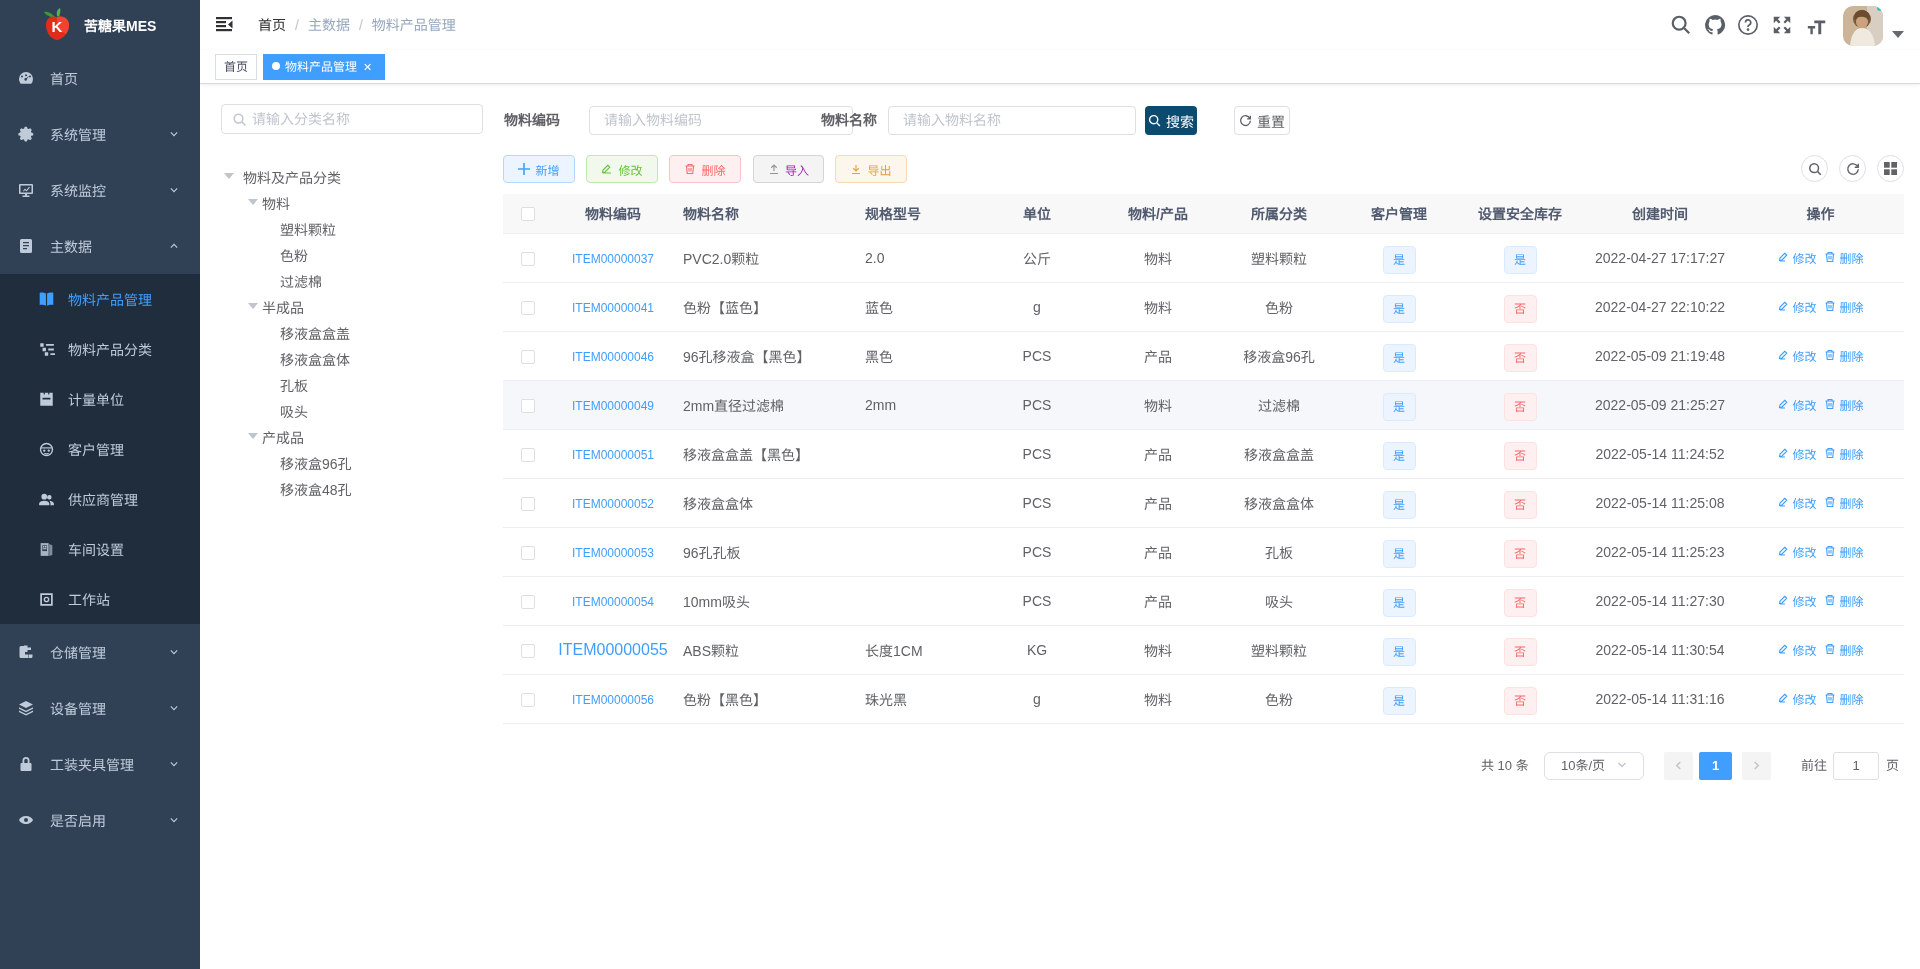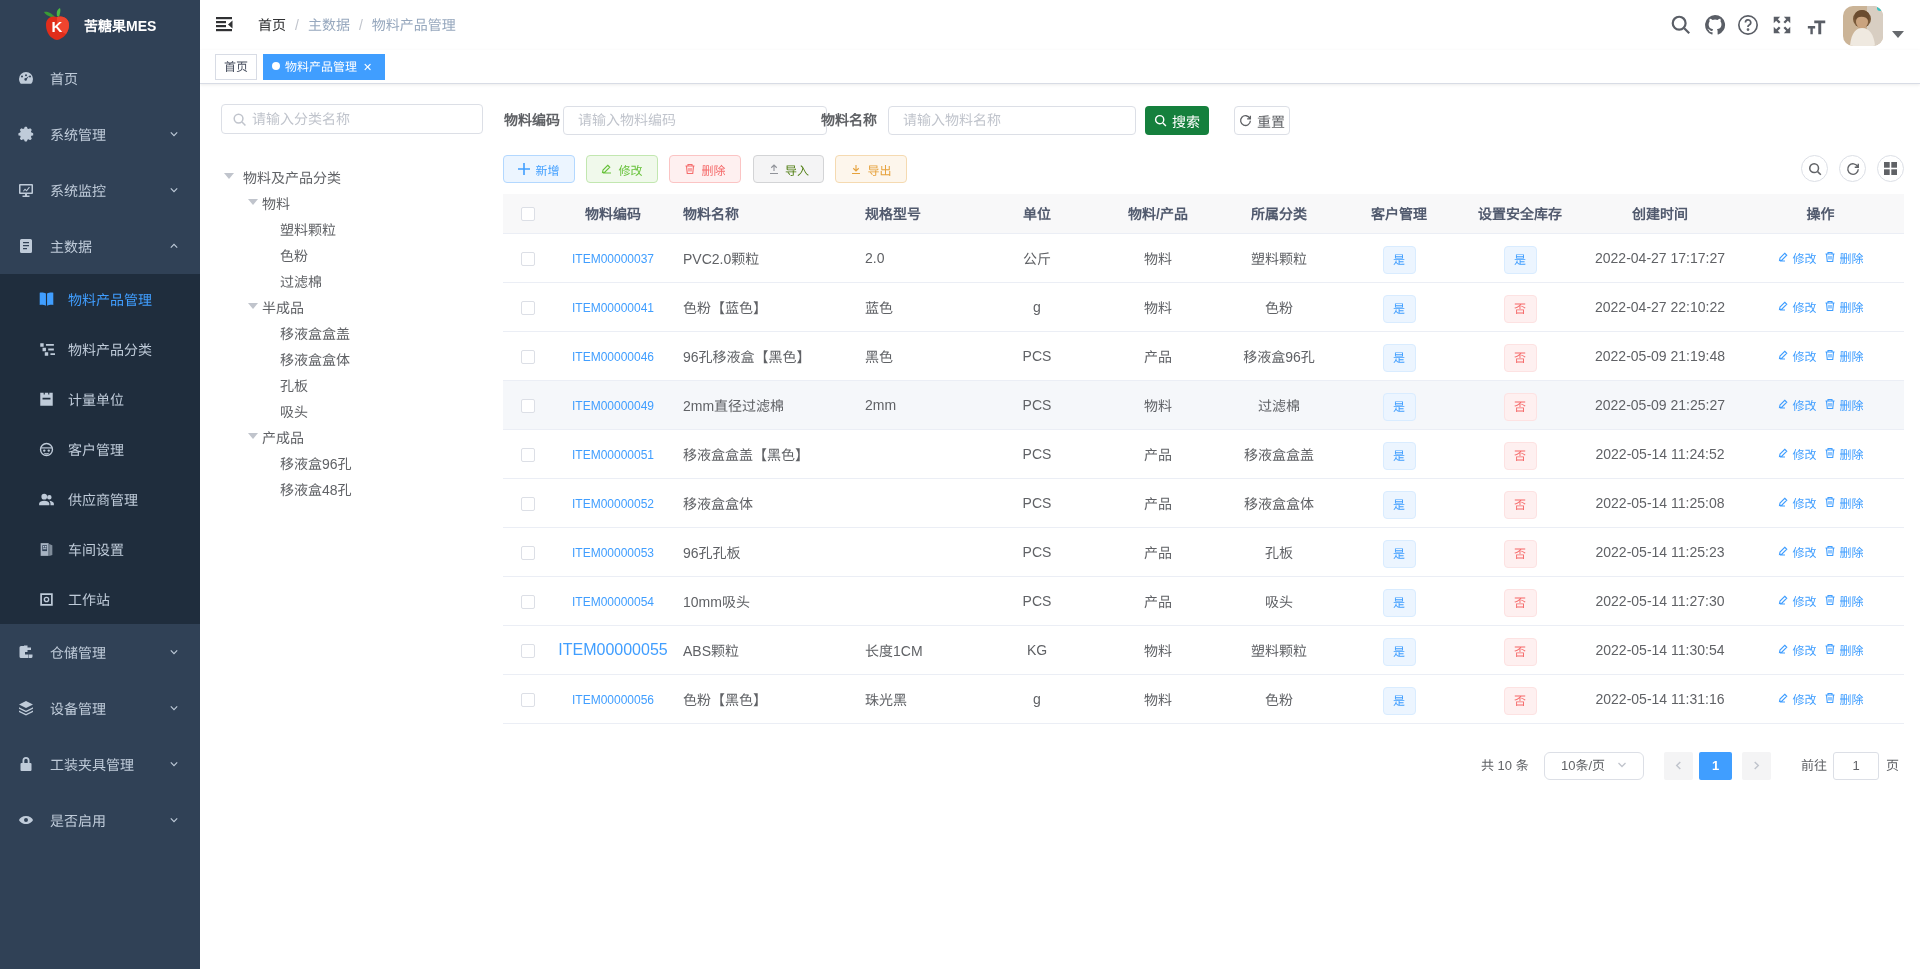--- a/index.html
+++ b/index.html
@@ -299,28 +299,28 @@
     <div class="tnode">
         <span class="txt" style="left:60px">移液盒96孔</span>
       </div>
     <div class="tnode">
         <span class="txt" style="left:60px">移液盒48孔</span>
       </div>
   </div>
 </div>
 <div class="rcol" id="rcol">
   <span class="flabel" style="left:1px">物料编码</span>
-  <div class="finput" style="left:60px;width:264px">
+  <div class="finput" style="left:86px;width:264px">
       <div class="ph">请输入物料编码</div>
     </div>
   <span class="flabel" style="left:318px">物料名称</span>
   <div class="finput" style="left:385px;width:248px">
       <div class="ph">请输入物料名称</div>
     </div>
-  <div class="sbtn" style="left:642px;width:64px;background:#15803d;color:#fff">
+  <div class="sbtn" style="left:642px;width:52px;background:#0c4a6e;color:#fff">
     <svg width="13" height="13" viewBox="0 0 24 24" fill="none" stroke="#fff" stroke-width="2.6" style="margin-right:5px">
         <circle cx="10.5" cy="10.5" r="7.5"></circle>
         <path d="M16.5 16.5 22 22"></path>
       </svg>搜索</div>
   <div class="sbtn" style="left:731px;width:56px;background:#fff;border:1px solid #dcdfe6;color:#606266">
     <svg width="13" height="13" viewBox="0 0 24 24" fill="none" stroke="#606266" stroke-width="2.4" style="margin-right:5px">
         <path d="M20 8a9 9 0 1 0 1 4.5M21 3v6h-6"></path>
       </svg>重置</div>
 
   <div class="btn" style="left:0;width:72px;background:#ecf5ff;border-color:#b3d8ff;color:#409eff">
@@ -328,21 +328,21 @@
         <path d="M5.2 0h1.6v5.2H12v1.6H6.8V12H5.2V6.8H0V5.2h5.2z" fill="#409eff"></path>
       </svg>新增</div>
   <div class="btn" style="left:83px;width:72px;background:#f0f9eb;border-color:#c2e7b0;color:#67c23a">
     <svg width="12" height="12" viewBox="0 0 24 24" fill="none" stroke="#67c23a" stroke-width="2.2">
         <path d="M4 20h16M13.5 4.5l4 4L8 18l-5 1 1-5z"></path>
       </svg>修改</div>
   <div class="btn" style="left:166px;width:72px;background:#fef0f0;border-color:#fbc4c4;color:#f56c6c">
     <svg width="12" height="12" viewBox="0 0 24 24" fill="none" stroke="#f56c6c" stroke-width="2.2">
         <path d="M3 6h18M8 6V3h8v3M5 6l1.5 15h11L19 6M10 10v7M14 10v7"></path>
       </svg>删除</div>
-  <div class="btn" style="left:250px;width:71px;background:#f4f4f5;border-color:#d3d4d6;color:#4d7c0f">
+  <div class="btn" style="left:250px;width:71px;background:#f4f4f5;border-color:#d3d4d6;color:#a21caf">
     <svg width="12" height="12" viewBox="0 0 24 24" fill="none" stroke="#909399" stroke-width="2.2">
         <path d="M4 21h16M12 16V4M6.5 9.5 12 4l5.5 5.5"></path>
       </svg>导入</div>
   <div class="btn" style="left:332px;width:72px;background:#fdf6ec;border-color:#f5dab1;color:#e6a23c">
     <svg width="12" height="12" viewBox="0 0 24 24" fill="none" stroke="#e6a23c" stroke-width="2.2">
         <path d="M4 21h16M12 4v12M6.5 10.5 12 16l5.5-5.5"></path>
       </svg>导出</div>
 
   <div class="circ" style="left:1298px">
       <svg width="14" height="14" viewBox="0 0 24 24" fill="none" stroke="#606266" stroke-width="2.6">

